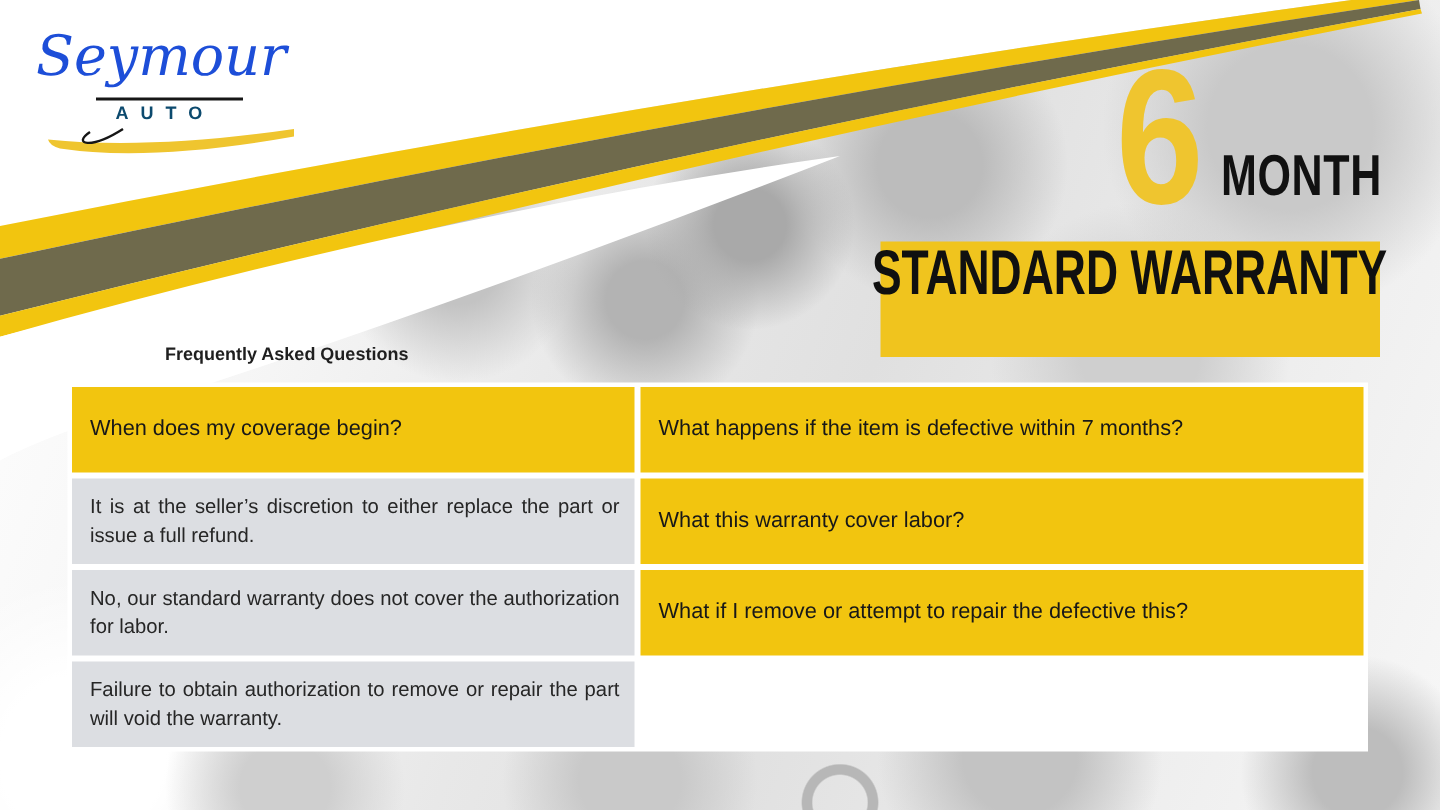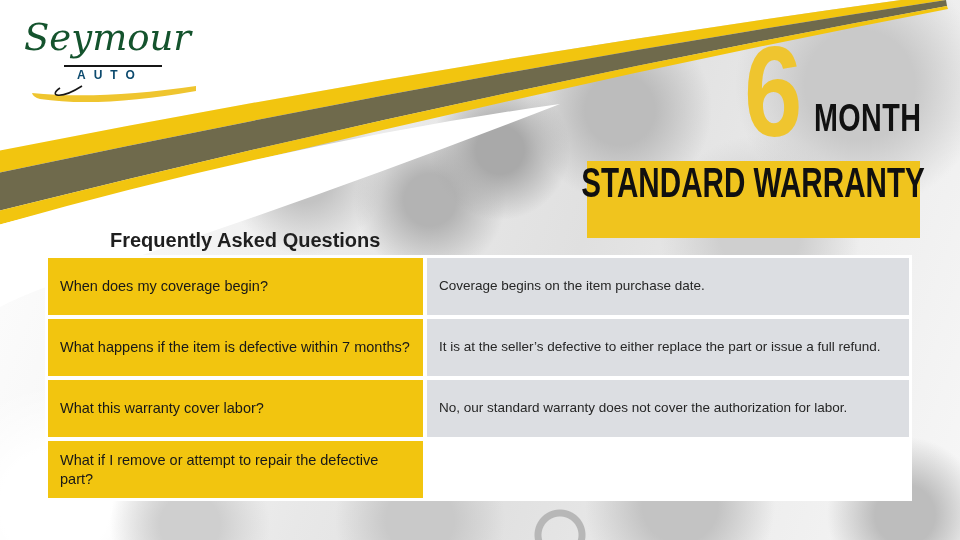--- a/index.html
+++ b/index.html
@@ -23,21 +23,21 @@
       radial-gradient(circle at 905px 515px, #bdbdbd 0 30px, rgba(189,189,189,0) 78px),
       radial-gradient(circle at 190px 525px, #cfcfcf 0 30px, rgba(207,207,207,0) 80px),
       radial-gradient(circle at 55px 505px,  #ffffff 0 55px, rgba(255,255,255,0) 120px),
       linear-gradient(110deg, #ffffff 0%, #f6f6f6 22%, #e8e8e8 42%, #e0e0e0 58%, #ececec 78%, #f7f7f7 100%);
   }
   .swoosh{position:absolute;inset:0;z-index:1;pointer-events:none;}
   
   .logo{position:absolute;left:22px;top:12px;width:210px;height:100px;z-index:2;}
   .logo-script{
     position:absolute;left:2px;top:4px;font-family:"DejaVu Serif", serif;
-    font-style:italic;font-size:37px;color:#14532d;letter-spacing:0px;
+    font-style:italic;font-size:37px;color:#1d4ed8;letter-spacing:0px;
   }
   .logo-underline{position:absolute;left:42px;top:53px;width:98px;height:2px;background:#161616;}
   .logo-sub{
     position:absolute;left:55px;top:56px;font-size:12px;font-weight:bold;
     color:#0c4a6e;letter-spacing:8px;
   }
   .logo-swoosh{position:absolute;left:8px;top:72px;}
   
   .hero-six{
     position:absolute;left:744px;top:28px;z-index:2;font-size:128px;line-height:1;
@@ -51,21 +51,21 @@
   .hero-banner{
     position:absolute;left:587px;top:161px;width:333px;height:77px;z-index:2;
     background:#f0c41e;display:flex;align-items:flex-start;justify-content:center;
   }
   .hero-banner span{
     font-size:39px;font-weight:bold;color:#101010;white-space:nowrap;
     transform:scale(0.76,1.08);letter-spacing:0px;
   }
   
   .faq-heading{
-    position:absolute;left:110px;top:229px;z-index:2;font-size:20px;font-weight:bold;color:#1f1f1f;
+    position:absolute;left:110px;top:229px;z-index:2;font-size:12px;font-weight:bold;color:#1f1f1f;
   }
   .faq-table{
     position:absolute;left:45px;top:255px;width:861px;z-index:2;background:#ffffff;
     display:grid;grid-template-columns:375px 1fr;grid-auto-rows:57px;gap:4px;padding:3px;
   }
   .faq-q{
     background:#f2c50f;display:flex;align-items:center;
     font-size:14.5px;font-weight:normal;line-height:1.3;color:#181818;
     padding:0 10px 0 12px;
   }
@@ -109,30 +109,30 @@
   <div class="hero-month">MONTH</div>
 
   <div class="hero-banner">
     <span>STANDARD WARRANTY</span>
   </div>
 
   <div class="faq-heading">Frequently Asked Questions</div>
 
   <div class="faq-table">
     <div class="faq-q">When does my coverage begin?</div>
-    <div class="faq-a">
-        <p>Coverage begins on the item purchase date.</p>
-      </div>
 
     <div class="faq-q">What happens if the item is defective within 7 months?</div>
     <div class="faq-a">
-        <p>It is at the seller’s defective to either replace the part or issue a full refund.</p>
+        <p>It is at the seller’s discretion to either replace the part or issue a full refund.</p>
       </div>
 
     <div class="faq-q">What this warranty cover labor?</div>
     <div class="faq-a">
         <p>No, our standard warranty does not cover the authorization for labor.</p>
       </div>
 
-    <div class="faq-q">What if I remove or attempt to repair the defective part?</div>
+    <div class="faq-q">What if I remove or attempt to repair the defective this?</div>
+    <div class="faq-a">
+        <p>Failure to obtain authorization to remove or repair the part will void the warranty.</p>
+      </div>
   </div>
 
 </div>
 
 </body></html>

